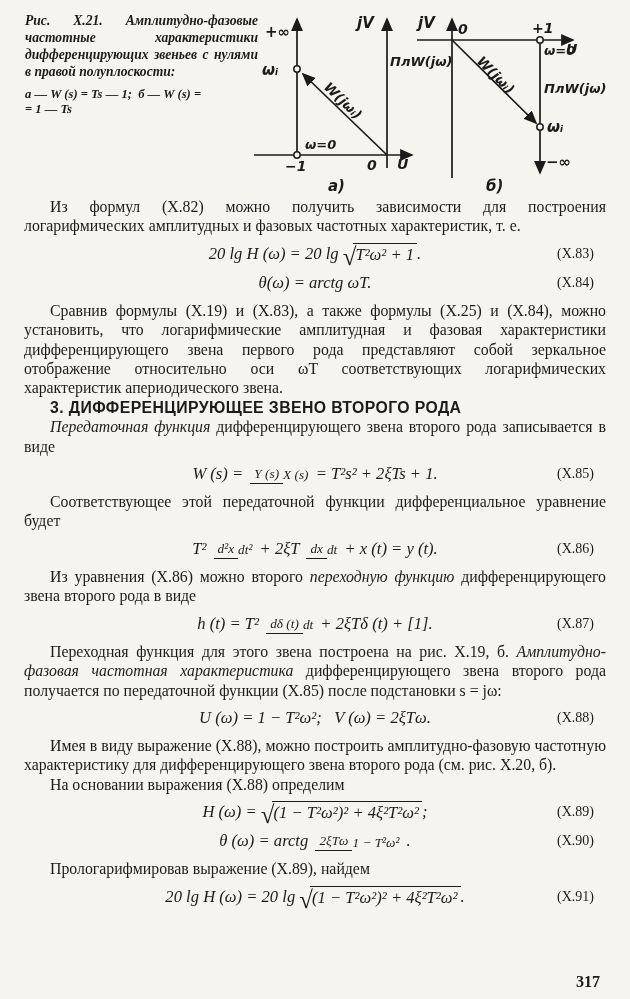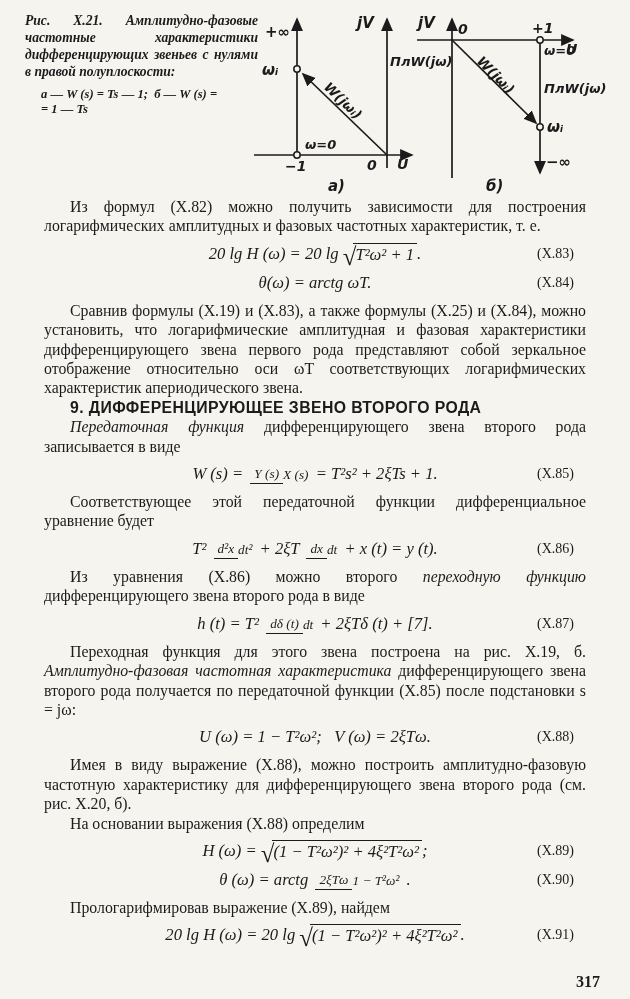--- a/index.html
+++ b/index.html
@@ -14,29 +14,29 @@
   
   .figure{display:flex;height:197px;}
   .fig-caption{
     width:233px;margin-left:25px;padding-top:12px;
     font-style:italic;font-weight:bold;
     font-size:13.6px;line-height:17px;text-align:justify;
   }
   .fig-subcaption{
     margin-top:7px;font-size:12.6px;line-height:15px;font-weight:bold;
   }
-  .fig-subcaption div{white-space:pre;margin-left:16px;}
+  .fig-subcaption div{white-space:pre;}
   .figsvg{display:block;margin-left:-4px;}
   .figsvg text{
     font-family:"DejaVu Sans",sans-serif;
     font-style:italic;font-weight:bold;fill:#1b1b1b;
   }
 
   
-  .content{padding:0 44px;}
+  .content{padding:0 24px;}
   p.para{
     margin:0;text-align:justify;
     font-size:15.8px;line-height:19.4px;text-indent:26px;
   }
   p.mt{margin-top:0;}
   .it{font-style:italic;}
   .heading{
     font-family:"Liberation Sans",sans-serif;font-weight:bold;
     font-size:14.6px;letter-spacing:0.4px;
     margin:14px 0 10px;text-indent:0;
@@ -148,40 +148,40 @@
       <span class="eq-num">(Х.83)</span>
     </div>
 
     <div class="equation">
       <span class="eq-body"><span>θ(ω) = arctg ωT.</span></span>
       <span class="eq-num">(Х.84)</span>
     </div>
 
     <p class="para mt"><span>Сравнив формулы (Х.19) и (Х.83), а также формулы (Х.25) и (Х.84), можно установить, что логарифмические амплитудная и фазовая характеристики дифференцирующего звена первого рода представляют собой зеркальное отображение относительно оси ωT соответствующих логарифмических характеристик апериодического звена.</span></p>
 
-    <p class="para heading"><span>9. ДИФФЕРЕНЦИРУЮЩЕЕ ЗВЕНО ВТОРОГО РОДА</span></p>
+    <p class="para heading"><span>3. ДИФФЕРЕНЦИРУЮЩЕЕ ЗВЕНО ВТОРОГО РОДА</span></p>
 
     <p class="para"><span class="it">Передаточная функция</span><span> дифференцирующего звена второго рода записывается в виде</span></p>
 
     <div class="equation">
       <span class="eq-body"><span>W (s) = </span><span class="frac"><span class="frac-num">Y (s)</span><span class="frac-den">X (s)</span></span><span> = T²s² + 2ξTs + 1.</span></span>
       <span class="eq-num">(Х.85)</span>
     </div>
 
     <p class="para"><span>Соответствующее этой передаточной функции дифференциальное уравнение будет</span></p>
 
     <div class="equation">
       <span class="eq-body"><span>T² </span><span class="frac"><span class="frac-num">d²x</span><span class="frac-den">dt²</span></span><span> + 2ξT </span><span class="frac"><span class="frac-num">dx</span><span class="frac-den">dt</span></span><span> + x (t) = y (t).</span></span>
       <span class="eq-num">(Х.86)</span>
     </div>
 
     <p class="para"><span>Из уравнения (Х.86) можно второго </span><span class="it">переходную функцию</span><span> дифференцирующего звена второго рода в виде</span></p>
 
     <div class="equation">
-      <span class="eq-body"><span>h (t) = T² </span><span class="frac"><span class="frac-num">dδ (t)</span><span class="frac-den">dt</span></span><span> + 2ξTδ (t) + [7].</span></span>
+      <span class="eq-body"><span>h (t) = T² </span><span class="frac"><span class="frac-num">dδ (t)</span><span class="frac-den">dt</span></span><span> + 2ξTδ (t) + [1].</span></span>
       <span class="eq-num">(Х.87)</span>
     </div>
 
     <p class="para"><span>Переходная функция для этого звена построена на рис. Х.19, б. </span><span class="it">Амплитудно-фазовая частотная характеристика</span><span> дифференцирующего звена второго рода получается по передаточной функции (Х.85) после подстановки s = jω:</span></p>
 
     <div class="equation">
       <span class="eq-body"><span>U (ω) = 1 − T²ω²;   V (ω) = 2ξTω.</span></span>
       <span class="eq-num">(Х.88)</span>
     </div>
 

